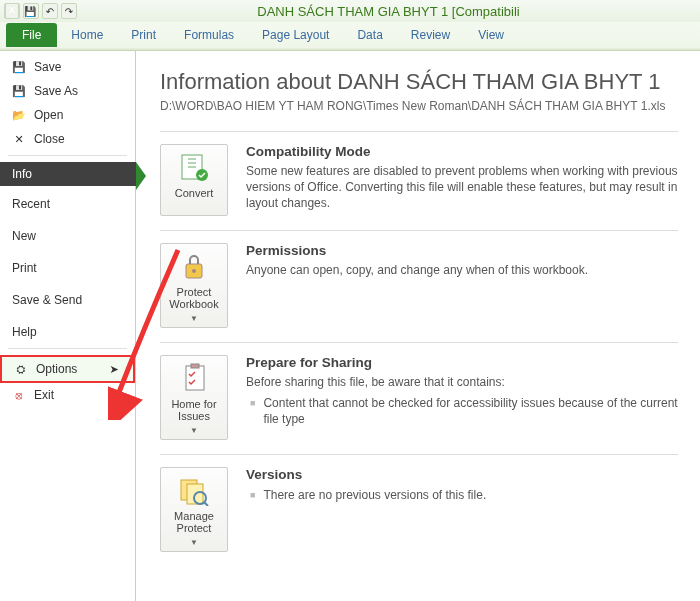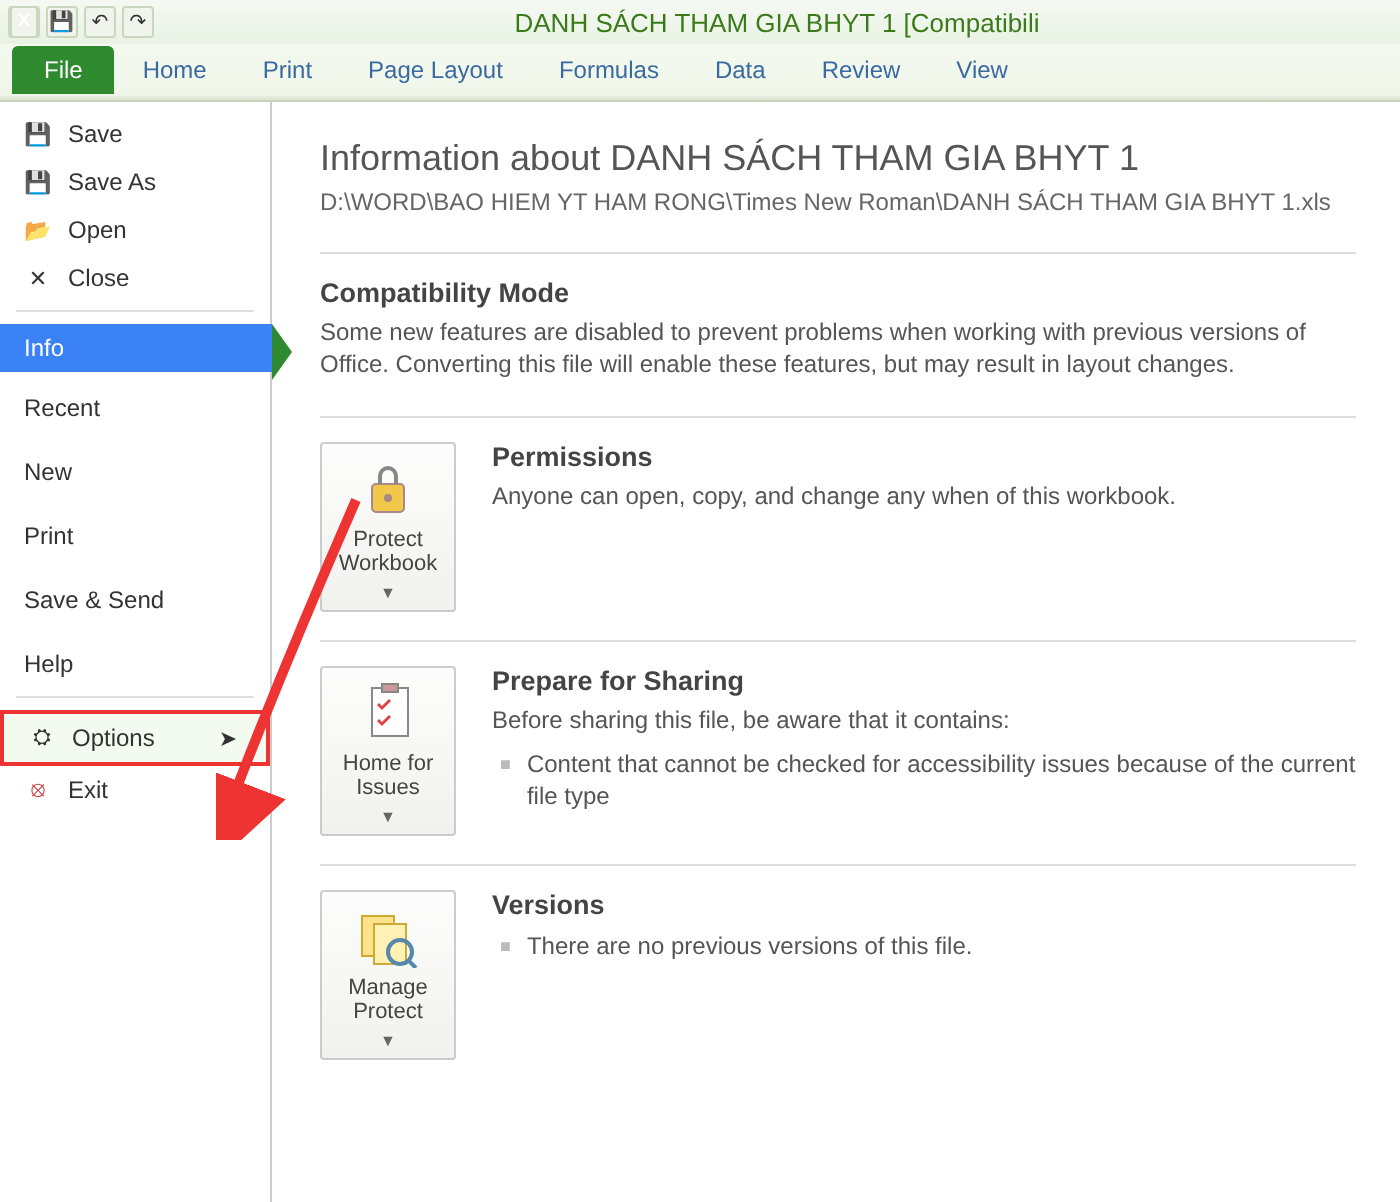--- a/index.html
+++ b/index.html
@@ -9,26 +9,26 @@
   .titlebar .qat span { width: 16px; height:16px; display:inline-flex; align-items:center; justify-content:center; background:#f0f4ec; border:1px solid #c9d7bf; border-radius:2px; font-size:10px;}
   .title-text { flex:1; text-align:center; color:#3b7a1a; font-size:13px; white-space:nowrap; overflow:hidden;}
   .ribbon-tabs { height: 26px; background: linear-gradient(#f4f9ef,#eff6e9); display:flex; align-items:center; padding-left:6px; gap:0;}
   .ribbon-tab { padding:4px 14px; color:#3a6aa0; font-size:12px; cursor:pointer; }
   .ribbon-tab.file { background:#2f8a2f; color:#fff; border-radius:3px 3px 0 0; padding:5px 16px; font-weight:normal;}
   .ribbon-strip { height:3px; background:linear-gradient(#e7eee0,#dde7d3); border-bottom:1px solid #c6d4b8;}
   .main { display:flex; height: calc(601px - 22px - 26px - 3px); }
   .sidebar { width:136px; background:#fff; border-right:1px solid #ccc; padding-top:4px;}
   .side-item { display:flex; align-items:center; gap:8px; padding:5px 12px; font-size:12px; color:#333; cursor:pointer; white-space:nowrap;}
   .side-item .ico { width:14px; height:14px; display:inline-flex; align-items:center; justify-content:center; font-size:11px;}
-  .side-item.info { background:#3b82f6; color:#fff; margin-right:-1px; position:relative;}
+  .side-item.info { background:#404040; color:#fff; margin-right:-1px; position:relative;}
   .side-item.info::after{ content:""; position:absolute; right:-10px; top:0; bottom:0; width:0; border-left:10px solid #2f8a2f; border-top:14px solid transparent; border-bottom:14px solid transparent;}
   .side-item.sel-box { border:2px solid #e33; background:#f3faf0; }
   .side-sep { height:1px; background:#e0e0e0; margin:4px 8px 6px;}
   .content { flex:1; padding:18px 22px 10px 24px; overflow:hidden; color:#444;}
-  .page-title { font-size:18px; color:#555; font-weight:normal; margin-bottom:4px;}
+  .page-title { font-size:22px; color:#555; font-weight:normal; margin-bottom:4px;}
   .page-path { font-size:12px; color:#666; margin-bottom:18px;}
   .section { display:flex; gap:18px; padding:12px 0 14px; border-top:1px solid #ddd;}
   .section:first-of-type { border-top:1px solid #ddd;}
   .tile { width:68px; text-align:center; font-size:11px; color:#444; border:1px solid #ccc; background:linear-gradient(#fdfdfd,#f1f1ee); padding:6px 4px 4px; cursor:pointer; display:flex; flex-direction:column; align-items:center; gap:4px; border-radius:2px;}
   .tile .tico { width:32px; height:32px; display:flex; align-items:center; justify-content:center;}
   .tile .caret { font-size:8px; color:#666;}
   .sec-body { flex:1; font-size:12px; color:#555;}
   .sec-body h3 { font-size:13.5px; color:#444; font-weight:bold; margin-bottom:4px;}
   .sec-body p { margin-bottom:4px; line-height:1.35;}
   .sec-body ul { list-style:none; padding-left:4px;}
@@ -51,22 +51,22 @@
     <span>↶</span>
     <span>↷</span>
   </div>
   <div class="title-text">DANH SÁCH THAM GIA BHYT 1  [Compatibili</div>
 </div>
 
 <div class="ribbon-tabs">
   <div class="ribbon-tab file">File</div>
   <div class="ribbon-tab">Home</div>
   <div class="ribbon-tab">Print</div>
+  <div class="ribbon-tab">Formulas</div>
   <div class="ribbon-tab">Page Layout</div>
-  <div class="ribbon-tab">Formulas</div>
   <div class="ribbon-tab">Data</div>
   <div class="ribbon-tab">Review</div>
   <div class="ribbon-tab">View</div>
 </div>
 <div class="ribbon-strip"></div>
 
 <div class="main">
 
   <div class="sidebar">
     <div class="side-item">
@@ -114,20 +114,31 @@
       <span class="ico" style="color:#c33">⦻</span>
       <span>Exit</span>
     </div>
   </div>
 
   <div class="content">
     <div class="page-title">Information about DANH SÁCH THAM GIA BHYT 1</div>
     <div class="page-path">D:\WORD\BAO HIEM YT HAM RONG\Times New Roman\DANH SÁCH THAM GIA BHYT 1.xls</div>
 
     <div class="section">
+      <div class="tile">
+        <span class="tico">
+          <svg width="32" height="32">
+              <rect x="4" y="4" width="20" height="24" fill="#fff" stroke="#6a6"></rect>
+              <path d="M10 8h8M10 12h8M10 16h8" stroke="#6a6"></path>
+              <circle cx="24" cy="24" r="6" fill="#4a4"></circle>
+              <path d="M21 24l2 2 4-4" stroke="#fff" fill="none" stroke-width="1.5"></path>
+            </svg>
+        </span>
+        <span>Convert</span>
+      </div>
       <div class="sec-body">
         <h3>Compatibility Mode</h3>
         <p>Some new features are disabled to prevent problems when working with previous versions of Office. Converting this file will enable these features, but may result in layout changes.</p>
       </div>
     </div>
 
     <div class="section">
       <div class="tile">
         <span class="tico">
           <svg width="32" height="32">

